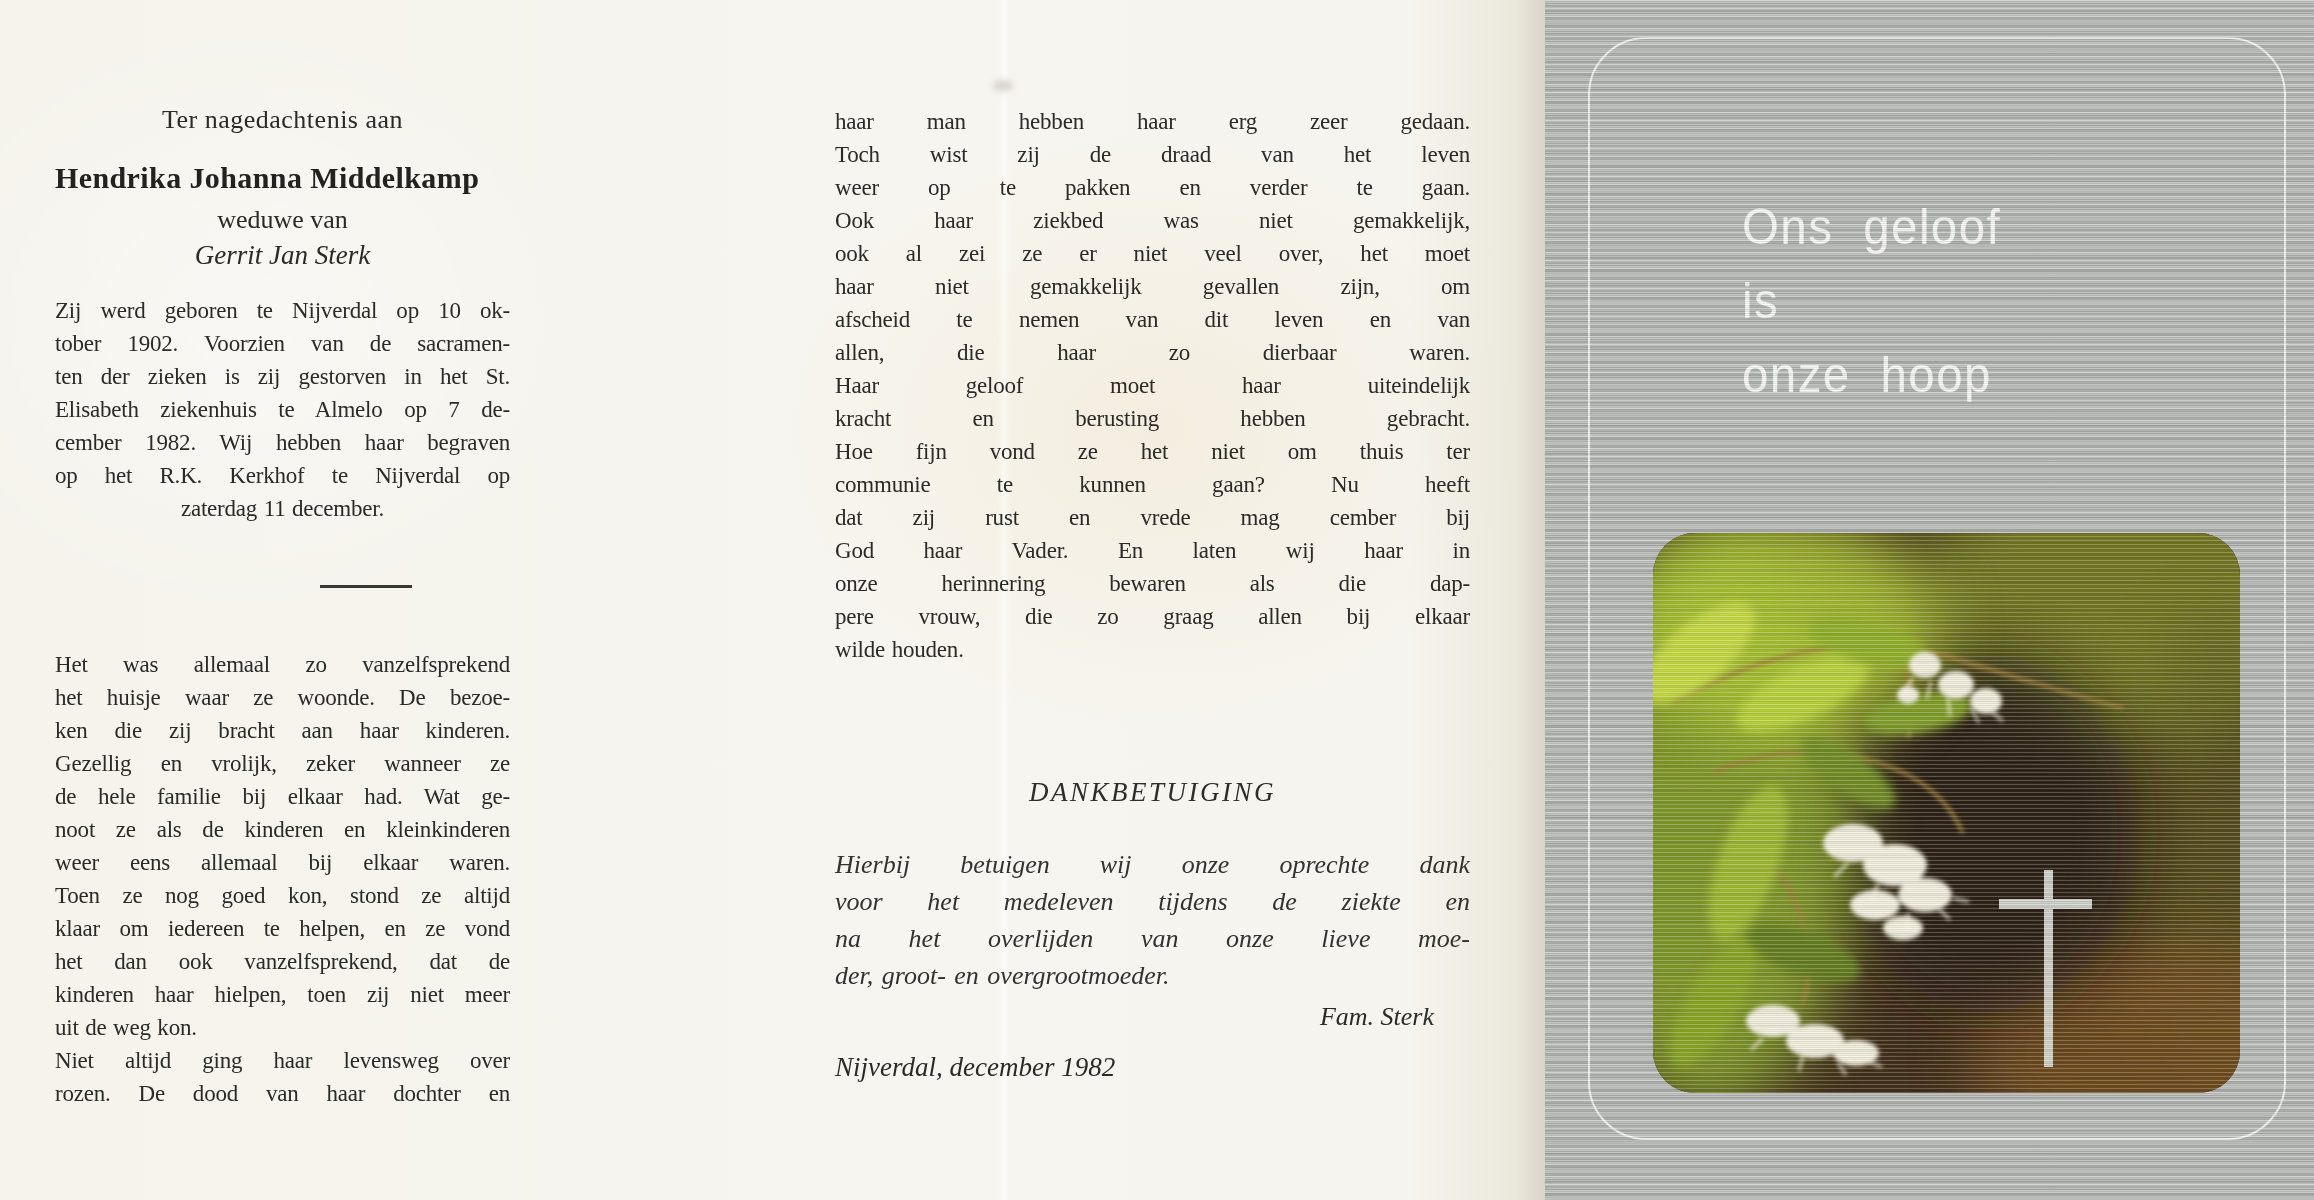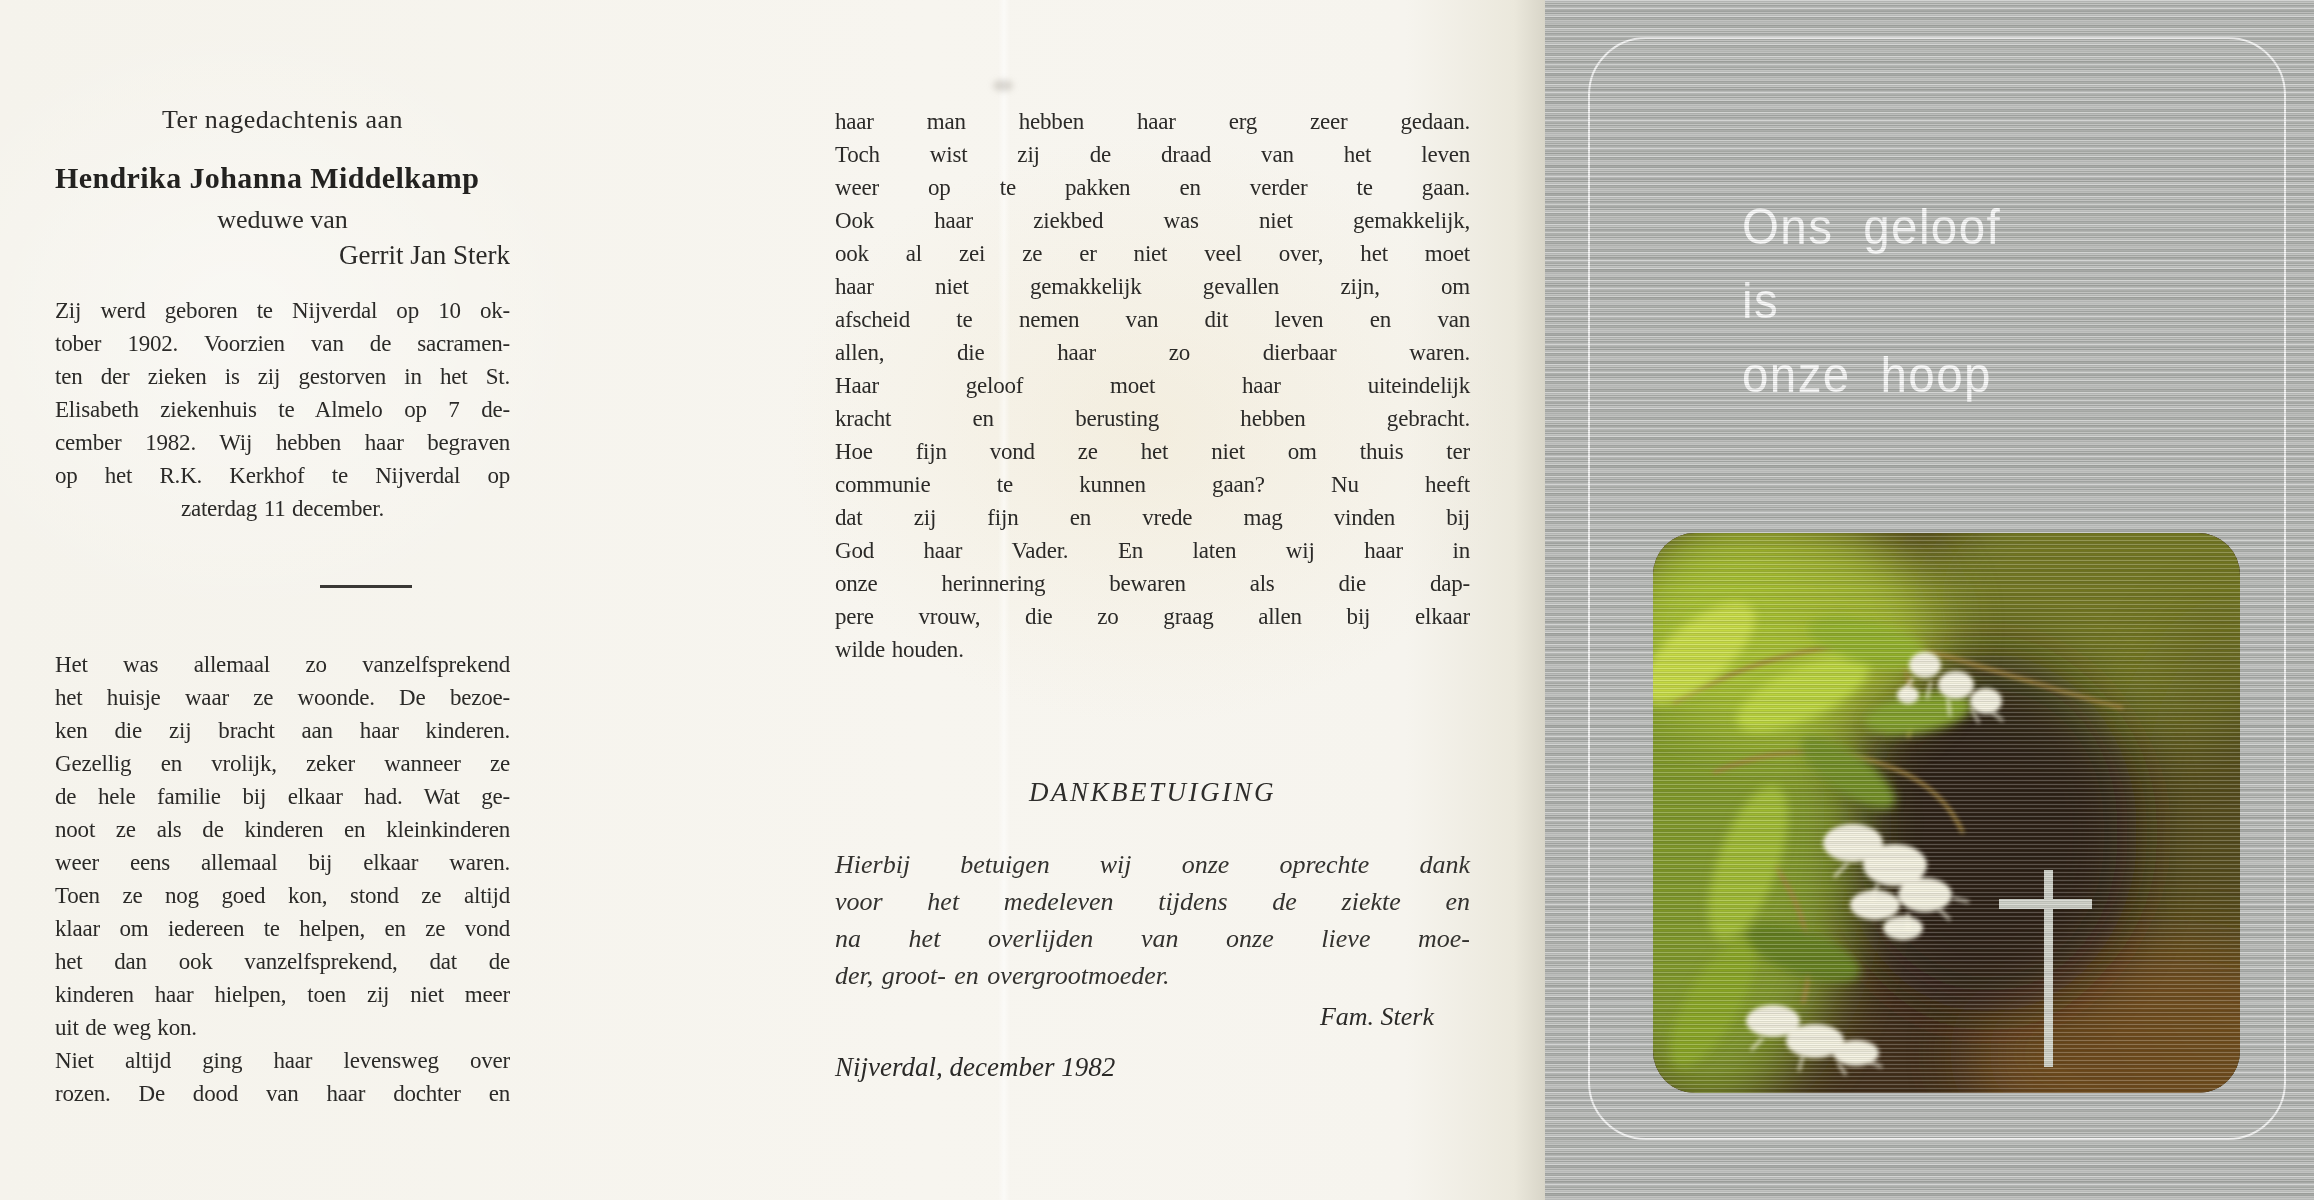--- a/index.html
+++ b/index.html
@@ -19,21 +19,21 @@
   .smudge { position:absolute; left:993px; top:80px; width:20px; height:11px;
     background:rgba(125,118,106,.28); border-radius:50%; filter:blur(3px); }
 
   .col { position:absolute; top:0; color:#2b2a28; }
   .col1 { left:55px;  width:455px; }
   .col2 { left:835px; width:635px; }
 
   .hdr      { margin-top:103px; text-align:center; font-size:26px; line-height:34px; letter-spacing:.5px; }
   .name     { margin-top:20px;  text-align:left; font-size:30px; line-height:42px; font-weight:bold; letter-spacing:.4px; color:#232220; }
   .relation { margin-top:4px;   text-align:center; font-size:26px; line-height:33px; }
-  .spouse   { margin-top:2px;   text-align:right; font-size:27px; line-height:34px; }
+  .spouse   { margin-top:2px;   text-align:center; font-size:27px; line-height:34px; font-style:italic; }
 
   .para { font-size:23px; line-height:33px; letter-spacing:-.2px; word-spacing:1px; }
   .tline { text-align:justify; text-align-last:justify; }
   .tline-last { text-align-last:left; }
   .p-center-last .tline-last { text-align-last:center; }
   .p-just-last  .tline-last { text-align-last:justify; }
 
   .para-birth { margin-top:22px; }
   .rule { margin:60px 0 0 265px; width:92px; height:3px; background:#3a3835; }
   .para-life  { margin-top:60px; }
@@ -120,21 +120,21 @@
           <div class="tline">weer op te pakken en verder te gaan.</div>
           <div class="tline">Ook haar ziekbed was niet gemakkelijk,</div>
           <div class="tline">ook al zei ze er niet veel over, het moet</div>
           <div class="tline">haar niet gemakkelijk gevallen zijn, om</div>
           <div class="tline">afscheid te nemen van dit leven en van</div>
           <div class="tline">allen, die haar zo dierbaar waren.</div>
           <div class="tline">Haar geloof moet haar uiteindelijk</div>
           <div class="tline">kracht en berusting hebben gebracht.</div>
           <div class="tline">Hoe fijn vond ze het niet om thuis ter</div>
           <div class="tline">communie te kunnen gaan? Nu heeft</div>
-          <div class="tline">dat zij fijn en vrede mag vinden bij</div>
+          <div class="tline">dat zij rust en vrede mag cember bij</div>
           <div class="tline">God haar Vader. En laten wij haar in</div>
           <div class="tline">onze herinnering bewaren als die dap-</div>
           <div class="tline">pere vrouw, die zo graag allen bij elkaar</div>
           <div class="tline tline-last">wilde houden.</div>
         </div>
       <div class="dank-title">DANKBETUIGING</div>
       <div class="para para-dank">
           <div class="tline">Hierbij betuigen wij onze oprechte dank</div>
           <div class="tline">voor het medeleven tijdens de ziekte en</div>
           <div class="tline">na het overlijden van onze lieve moe-</div>

